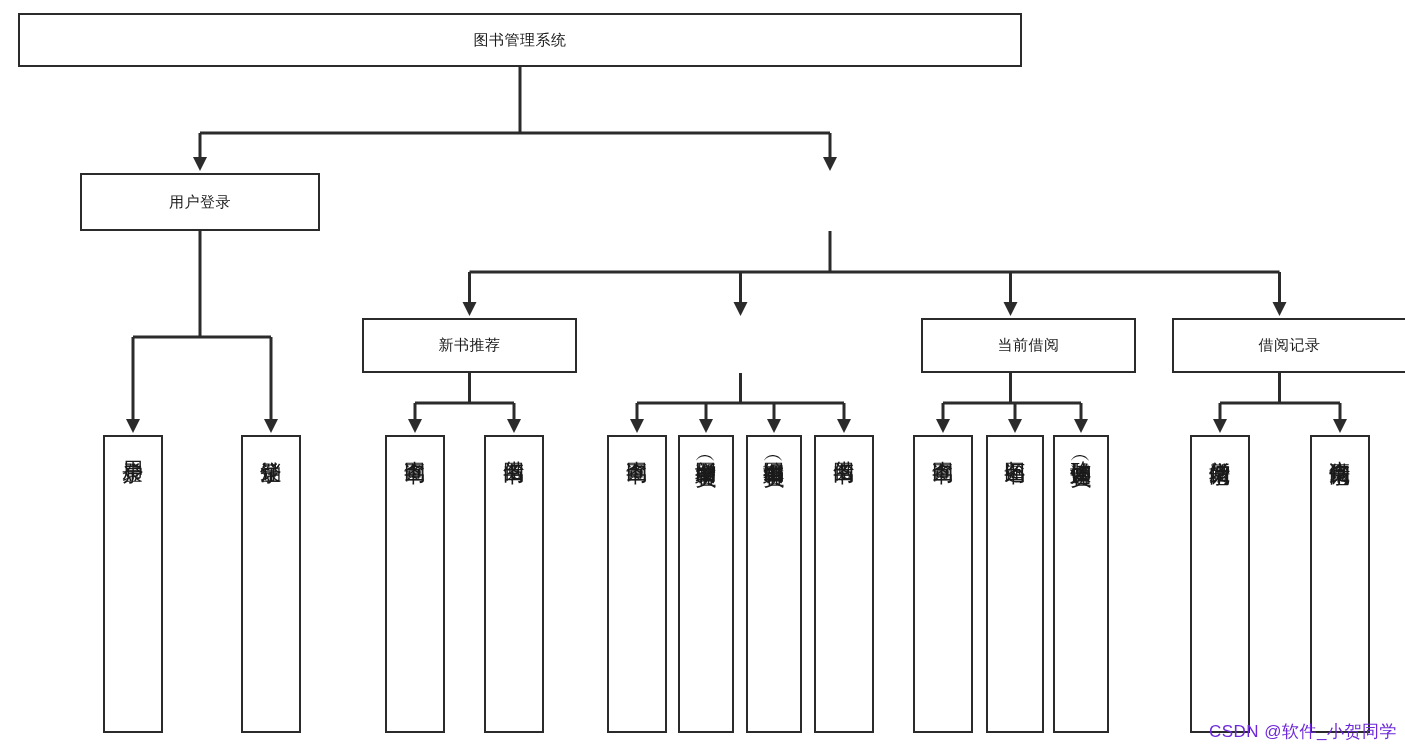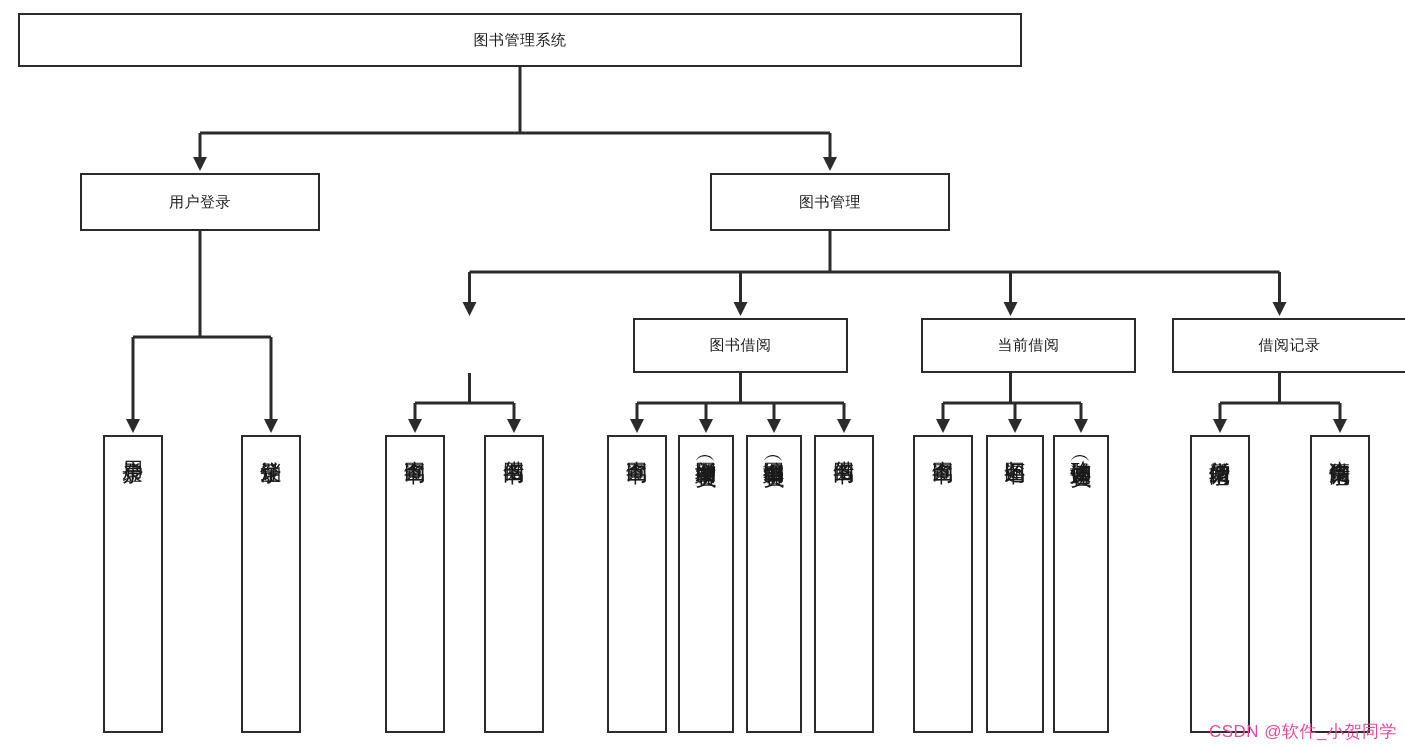--- a/index.html
+++ b/index.html
@@ -56,21 +56,21 @@
     line-height: 1.30;
     letter-spacing: 1px;
     white-space: nowrap;
     text-align: start;
   }
   #watermark {
     position: absolute;
     right: 8px;
     bottom: 4px;
     font-size: 17px;
-    color: #ec4899;
+    color: #6d28d9;
     letter-spacing: 0.5px;
     white-space: nowrap;
     z-index: 5;
     font-family: "Liberation Sans", "DejaVu Sans", sans-serif;
   }
 </style>
 </head>
 <body>
 
 <div id="canvas">
@@ -137,26 +137,23 @@
       </g>
   </svg>
 
   <div class="node root" style="left: 18px; top: 13px; width: 1004px; height: 54px;">
     <span class="label">图书管理系统</span>
   </div>
 
   <div class="node lvl1" style="left: 80px; top: 173px; width: 240px; height: 58px;">
     <span class="label">用户登录</span>
   </div>
-  <div class="node lvl1" style="left: 710px; top: 173px; width: 240px; height: 58px;">
-    <span class="label">图书管理</span>
-  </div>
-
-  <div class="node lvl2" style="left: 633px; top: 318px; width: 215px; height: 55px;">
-    <span class="label">图书借阅</span>
+
+  <div class="node lvl2" style="left: 362px; top: 318px; width: 215px; height: 55px;">
+    <span class="label">新书推荐</span>
   </div>
   <div class="node lvl2" style="left: 903px; top: 318px; width: 215px; height: 55px; margin-left: 18px;">
     <span class="label">当前借阅</span>
   </div>
   <div class="node lvl2" style="left: 1172px; top: 318px; width: 235px; height: 55px;">
     <span class="label">借阅记录</span>
   </div>
 
   <div class="node leaf" style="left: 103px; top: 435px; width: 60px; height: 298px;">
     <span class="label">用户登录</span>

